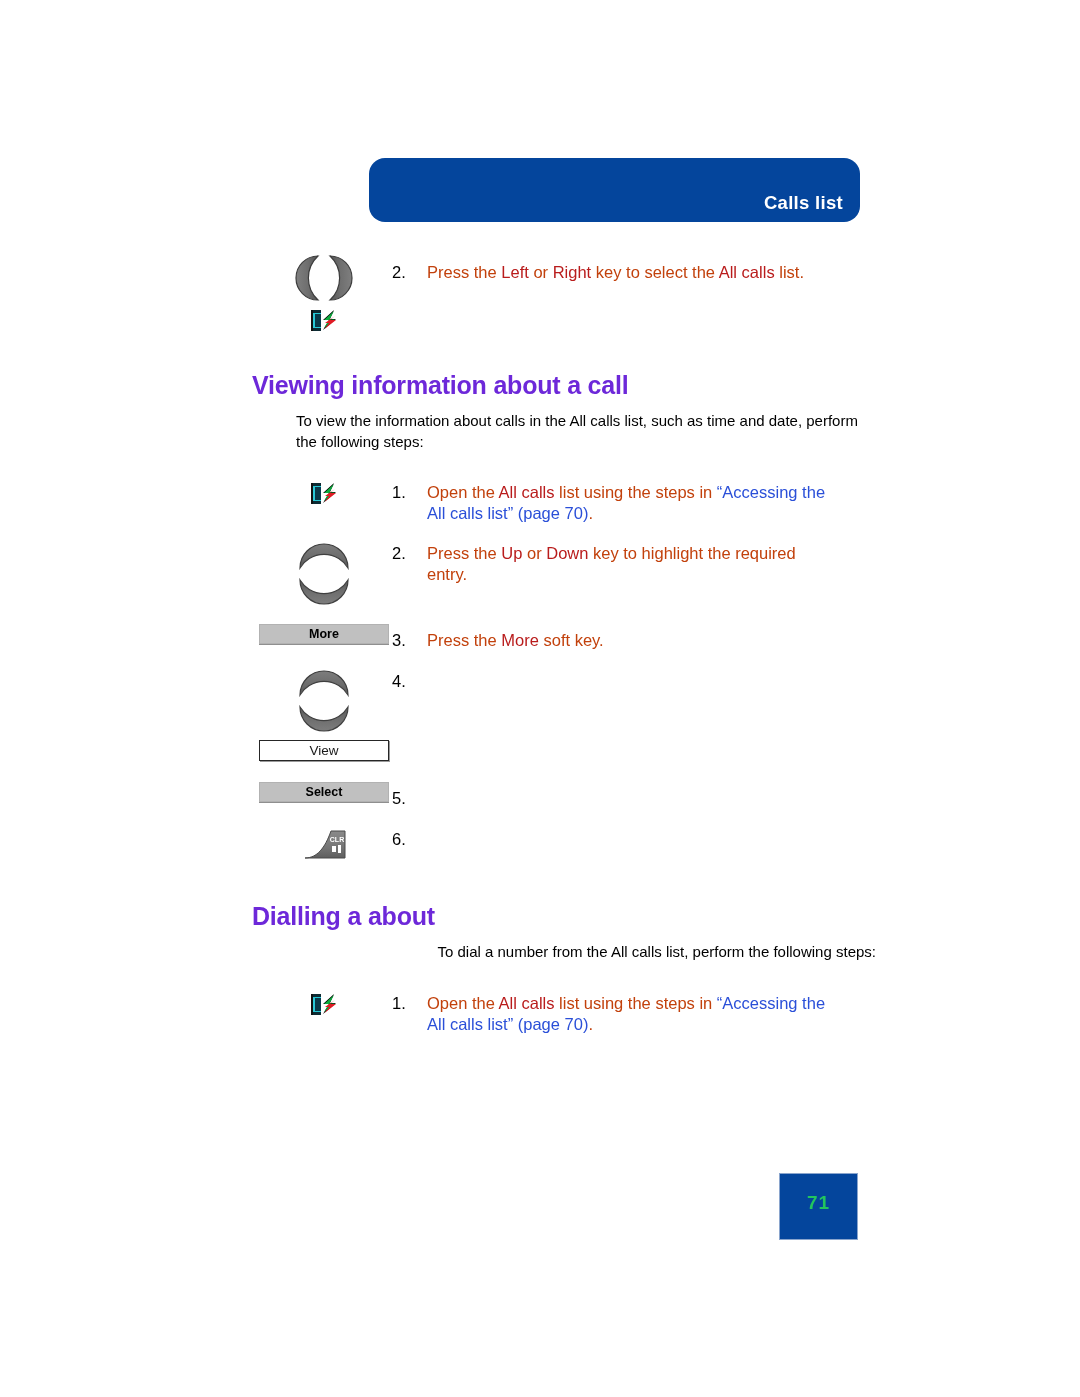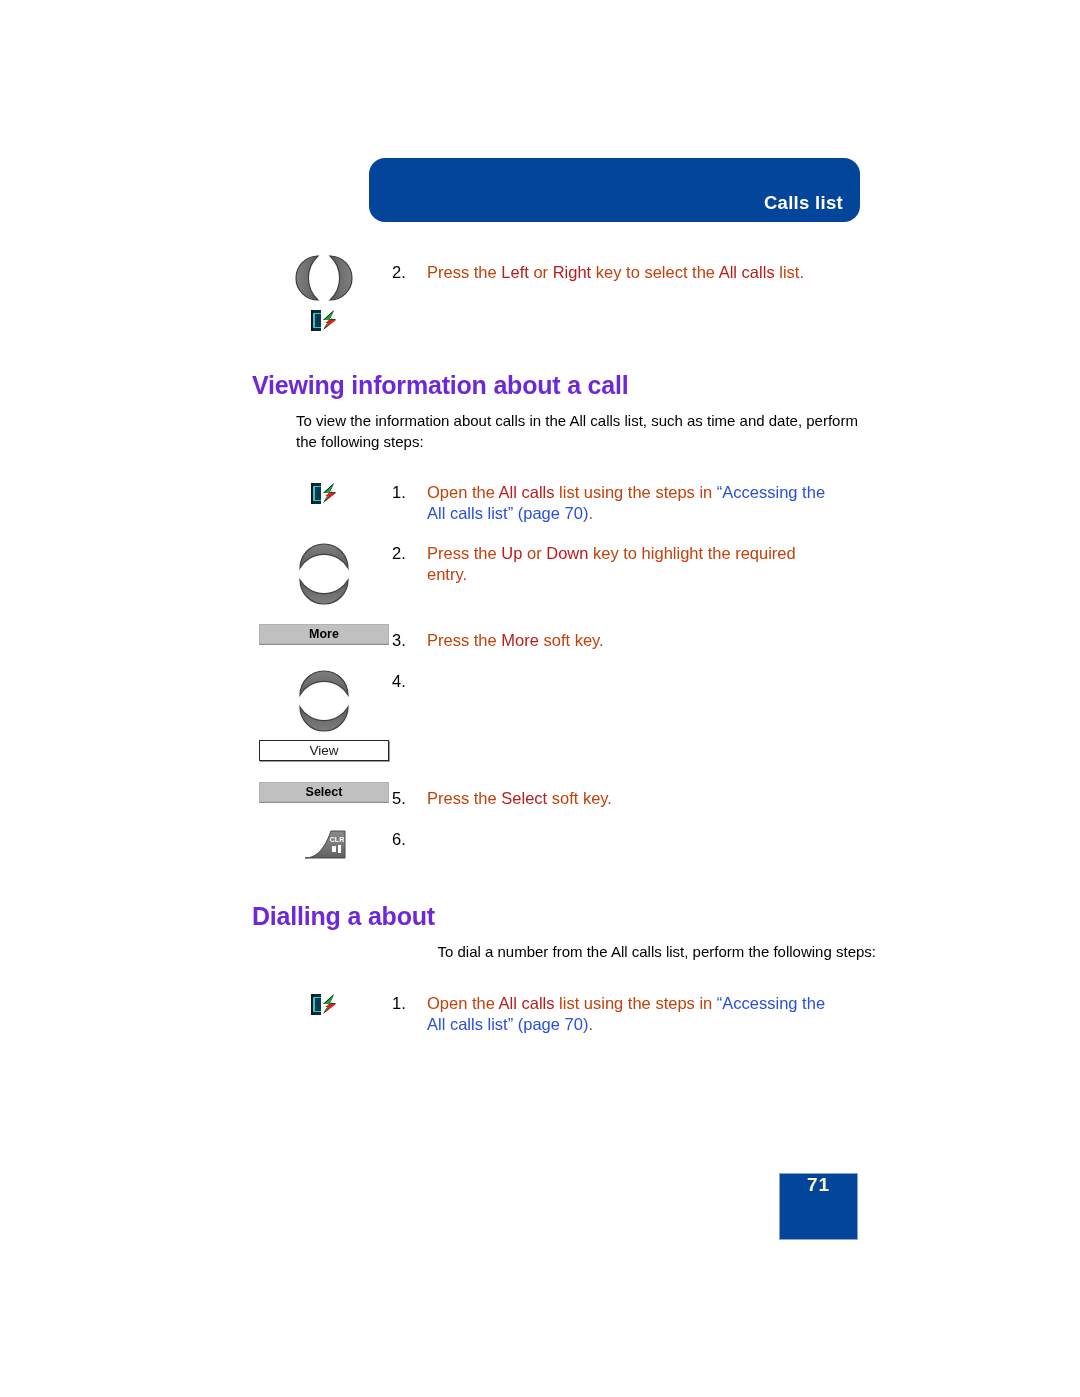--- a/index.html
+++ b/index.html
@@ -135,23 +135,23 @@
     width: 79px;
     height: 67px;
     background: #04459c;
     border: 1px solid #8aa5cd;
     box-sizing: border-box;
   }
   .pagenum-text {
     position: absolute;
     left: 0;
     right: 0;
-    top: 0;
+    top: 18px;
     text-align: center;
-    color: #fef9c3;
+    color: #22c55e;
     font-size: 19px;
     font-weight: bold;
     letter-spacing: 1px;
   }
 </style>
 </head>
 <body>
 
 <div class="page">
 
@@ -256,23 +256,20 @@
       <path d="M4,34 A28,28 0 0 1 52,34 L52,34 A14,14 0 0 0 4,34 Z" fill="url(#gU)" stroke="#3f3f3f" stroke-width="1.2"></path>
       <path d="M4,46 A28,28 0 0 0 52,46 L52,46 A14,14 0 0 1 4,46 Z" fill="url(#gD)" stroke="#3f3f3f" stroke-width="1.2"></path>
     </svg>
   </div>
   <div class="step-num" style="top:671px;">4.</div>
 
   <div class="softkey-outline" style="left:259px; top:740px;">View</div>
 
   <div class="softkey" style="left:259px; top:782px;">Select</div>
   <div class="step-num" style="top:788px;">5.</div>
-  <div class="step-text" style="top:788px;">
-    <span class="plain">Press the </span><b class="kw">Select</b><span class="plain"> soft key.</span>
-  </div>
 
   <div class="icon" style="left:301px; top:828px;">
     <svg width="48" height="34" viewBox="0 0 48 34">
       <defs>
         <linearGradient id="gClr" x1="0" y1="0" x2="0" y2="1">
           <stop offset="0%" stop-color="#8a8a8a"></stop>
           <stop offset="60%" stop-color="#757575"></stop>
           <stop offset="100%" stop-color="#5e5e5e"></stop>
         </linearGradient>
       </defs>

